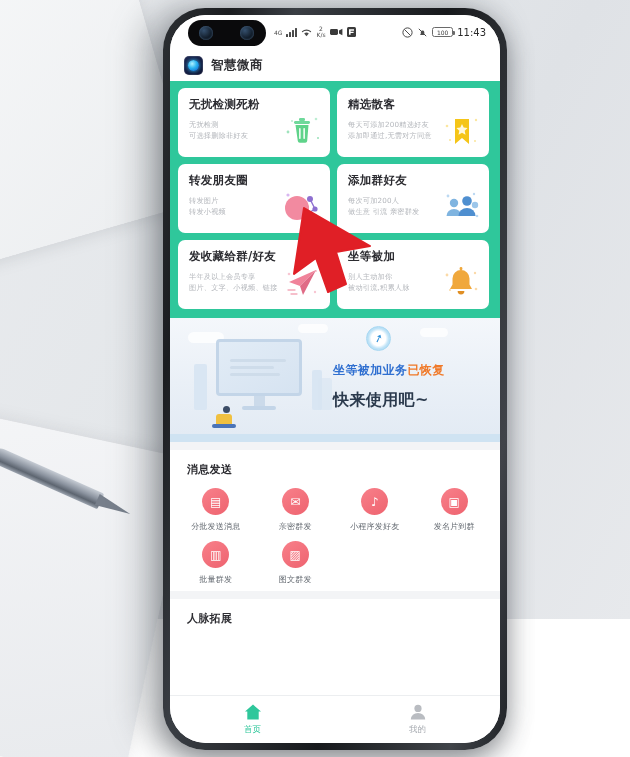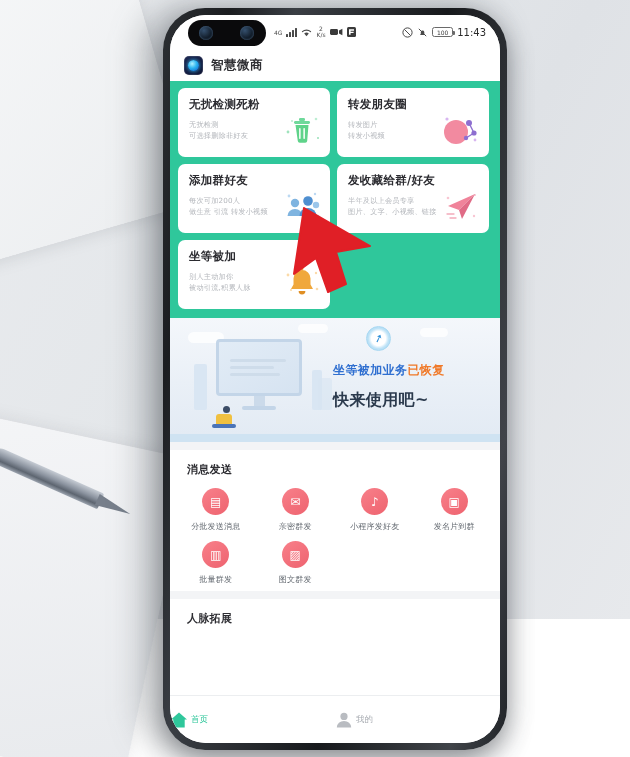--- a/index.html
+++ b/index.html
@@ -189,21 +189,21 @@
   }
   .glabel { font-size: 8px; color:#636970; letter-spacing:.2px; }
   .gap { height: 8px; background:#f3f4f6; }
 
   
   .tabbar {
     position:absolute; left:0; right:0; bottom:0; height: 48px;
     background:#fff; border-top:1px solid #eceef0;
     display:flex; align-items:center;
   }
-  .tab { flex:1; display:flex; align-items:center; gap:3px; }
+  .tab { flex:1; display:flex; flex-direction:column; align-items:center; gap:3px; }
   .tab .tlabel { font-size: 8.5px; }
   .tab.active .tlabel { color:#2fc79b; }
   .tab .tlabel { color:#a7abb1; }
   .tab svg { display:block; }
 
   
   .pointer {
     position:absolute; left: 288px; top: 202px; width: 86px; height: 96px;
     pointer-events:none;
   }
@@ -291,20 +291,36 @@
                 <circle cx="36" cy="28" r="1.1" fill="#9fe3bd"></circle>
             <rect x="12" y="11" width="16" height="3" rx="1.4" fill="#6fd99b"></rect>
             <rect x="17" y="8" width="6" height="3" rx="1.3" fill="#6fd99b"></rect>
             <path d="M13.5 15 h13 l-1.3 16 a2 2 0 0 1-2 1.8 h-5.4 a2 2 0 0 1-2-1.8 z" fill="#5fd38a"></path>
             <rect x="17" y="18" width="1.7" height="11" rx=".8" fill="#eafaf0"></rect>
             <rect x="21.3" y="18" width="1.7" height="11" rx=".8" fill="#eafaf0"></rect>
           </svg>
         </div>
       </div>
 
+      <div class="fcard">
+        <h3>精选散客</h3>
+        <p>
+          <span>每天可添加200精选好友</span><br><span>添加即通过,无需对方同意</span>
+        </p>
+        <div class="art">
+          <svg width="40" height="40" viewBox="0 0 40 40">
+            <circle cx="6" cy="16" r="1.3" fill="#fbe7a0"></circle>
+                <circle cx="9" cy="30" r="1.1" fill="#fbe7a0"></circle>
+            <circle cx="35" cy="10" r="1.2" fill="#fbe7a0"></circle>
+                <circle cx="34" cy="31" r="1.1" fill="#fbe7a0"></circle>
+            <path d="M14 9 h14 v25 l-7-6 -7 6 z" fill="#f5c518"></path>
+            <path d="M21 14 l1.7 3.6 3.9.5 -2.9 2.7 .8 3.9 -3.5-2 -3.5 2 .8-3.9 -2.9-2.7 3.9-.5 z" fill="#fff8dc"></path>
+          </svg>
+        </div>
+      </div>
 
       <div class="fcard">
         <h3>转发朋友圈</h3>
         <p>
           <span>转发图片</span><br><span>转发小视频</span>
         </p>
         <div class="art">
           <svg width="40" height="40" viewBox="0 0 40 40">
             <circle cx="6" cy="9" r="1.6" fill="#d8b6f0"></circle>
                 <circle cx="34" cy="30" r="1.4" fill="#d8b6f0"></circle>
@@ -314,21 +330,21 @@
             <circle cx="25" cy="28" r="2.2" fill="#8e6fd0"></circle>
             <line x1="28" y1="13" x2="33" y2="23" stroke="#8e6fd0" stroke-width="1.4"></line>
             <line x1="33" y1="23" x2="25" y2="28" stroke="#8e6fd0" stroke-width="1.4"></line>
           </svg>
         </div>
       </div>
 
       <div class="fcard">
         <h3>添加群好友</h3>
         <p>
-          <span>每次可加200人</span><br><span>做生意 引流 转发小视频</span>
+          <span>每次可加200人</span><br><span>做生意 引流 亲密群发</span>
         </p>
         <div class="art">
           <svg width="40" height="40" viewBox="0 0 40 40">
             <circle cx="7" cy="10" r="1.4" fill="#bcd9f2"></circle>
                 <circle cx="33" cy="8" r="1.2" fill="#bcd9f2"></circle>
             <circle cx="36" cy="30" r="1.3" fill="#bcd9f2"></circle>
             <circle cx="13" cy="17" r="4.2" fill="#7fb4e0"></circle>
             <path d="M5.5 30 a7.5 7 0 0 1 15 0 z" fill="#7fb4e0"></path>
             <circle cx="26" cy="15" r="4.8" fill="#4f8fd0"></circle>
             <path d="M17.5 30 a8.5 8 0 0 1 17 0 z" fill="#4f8fd0"></path>

